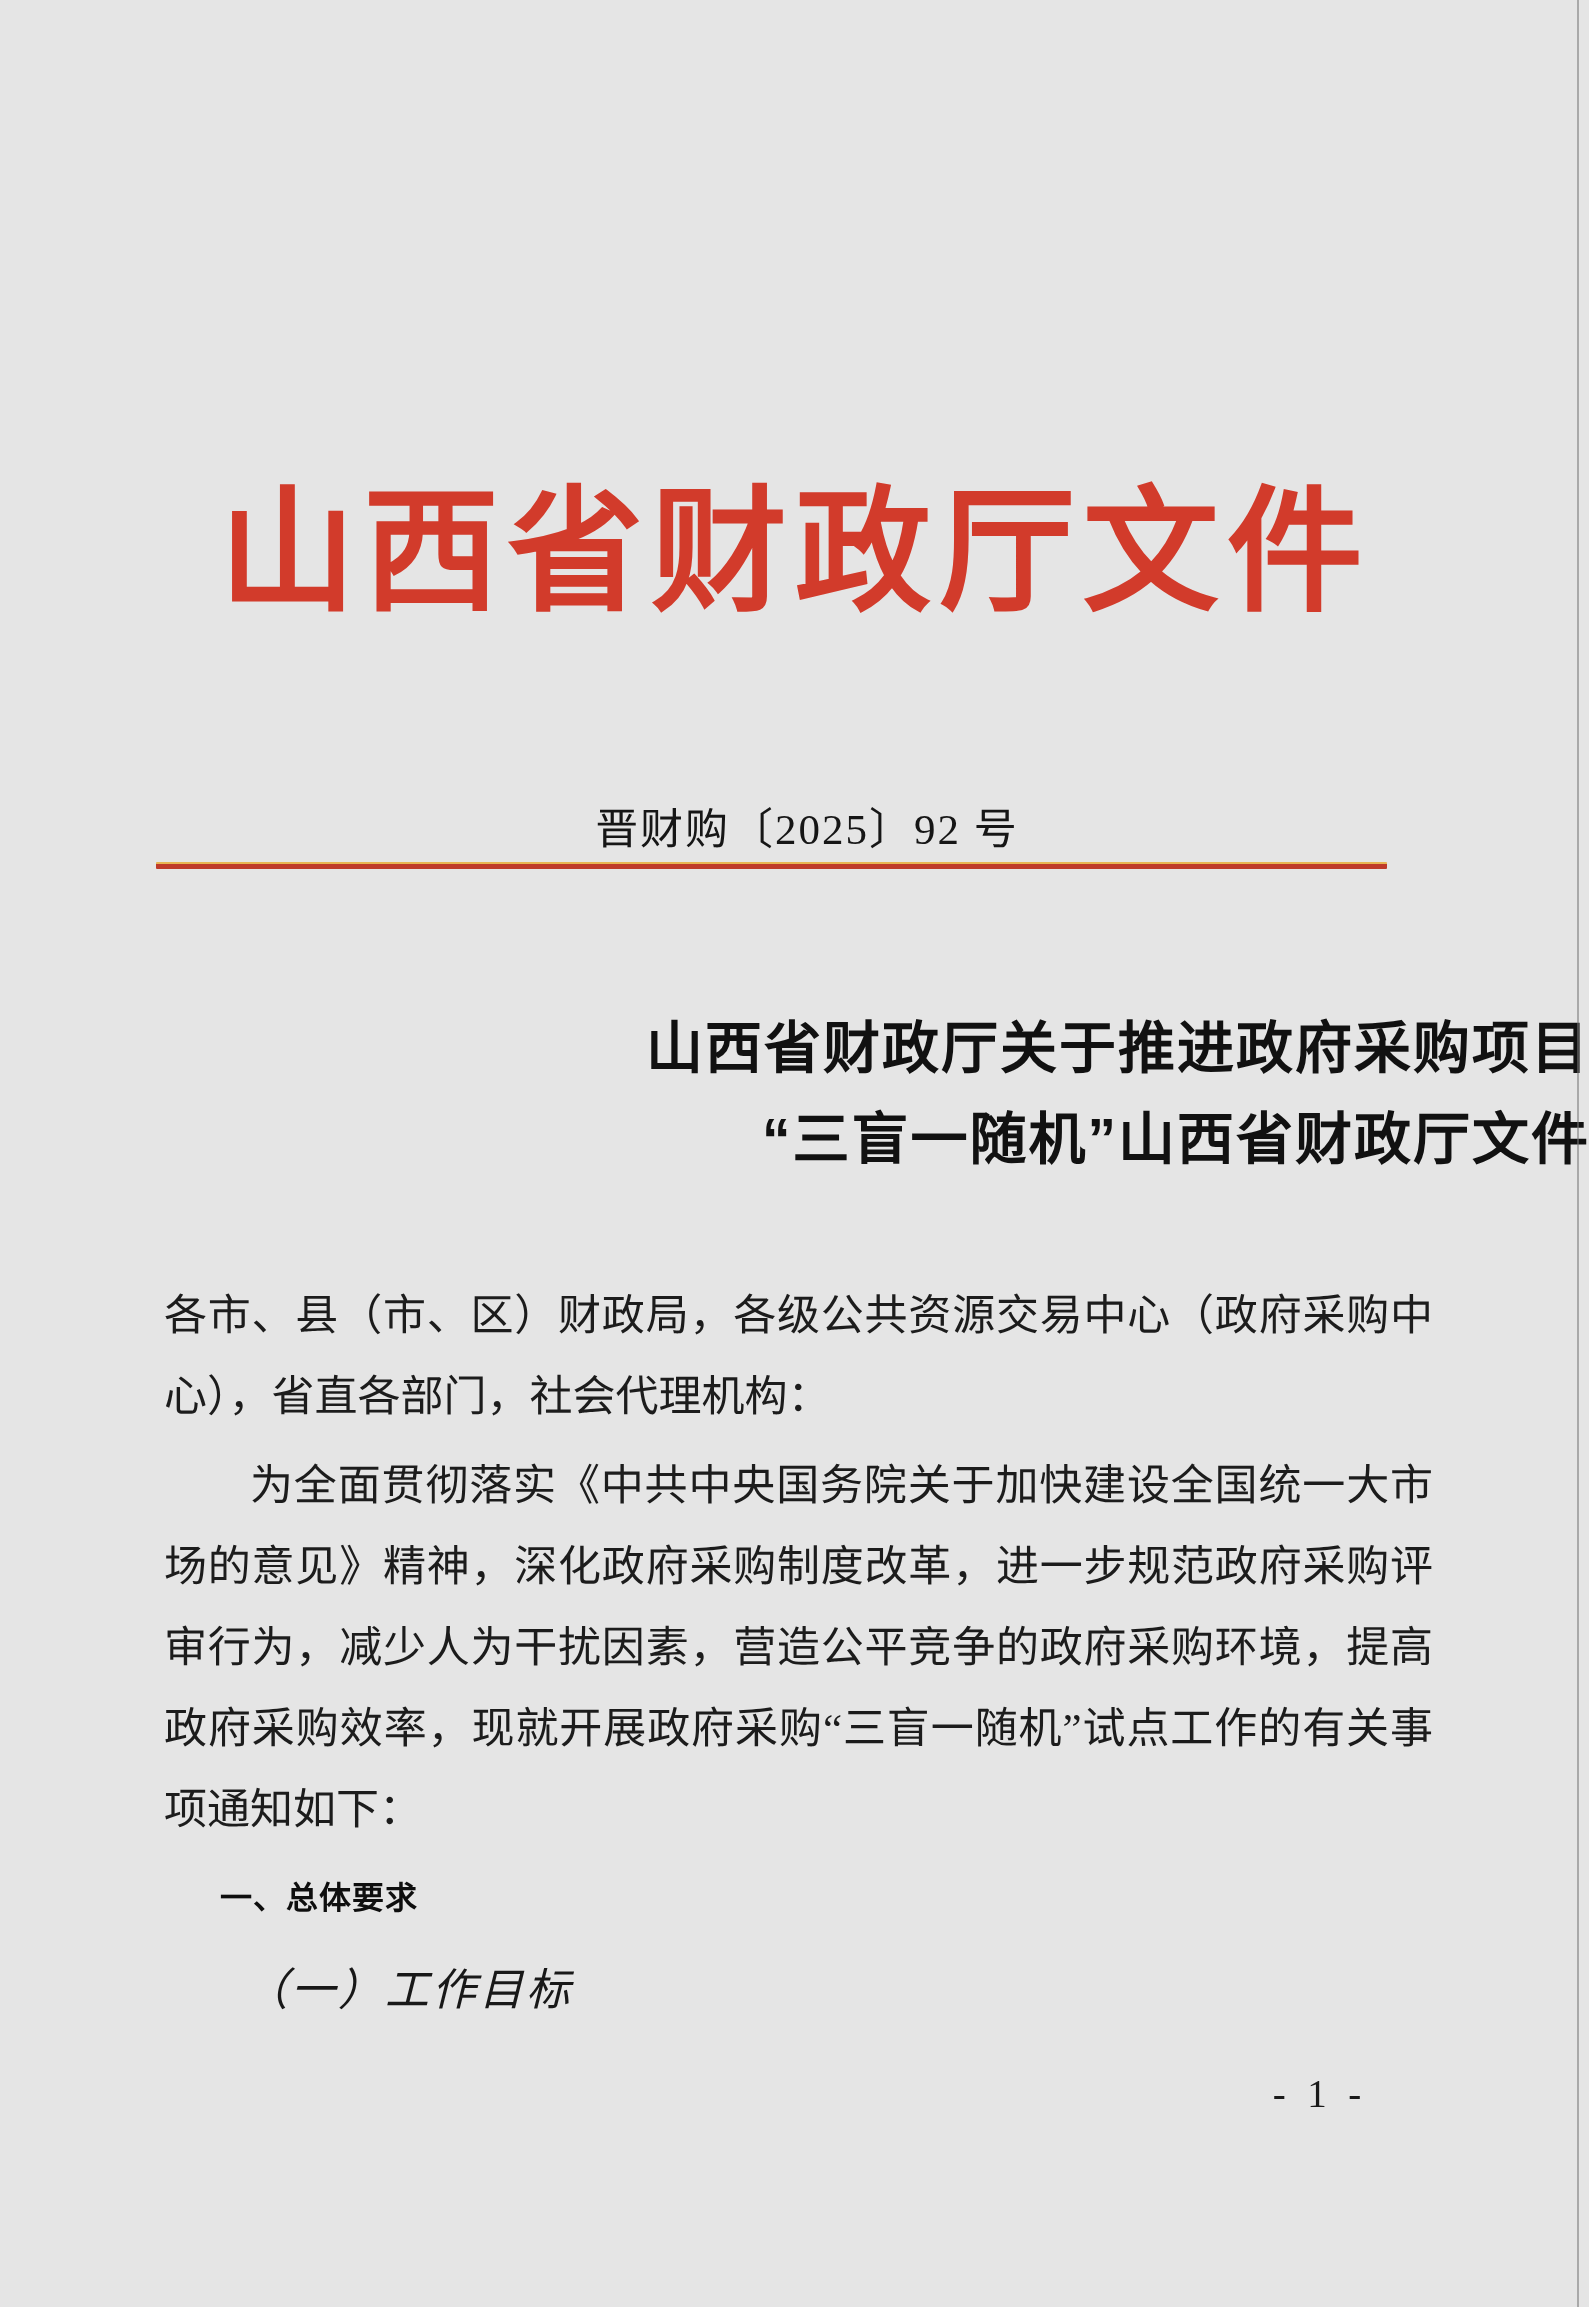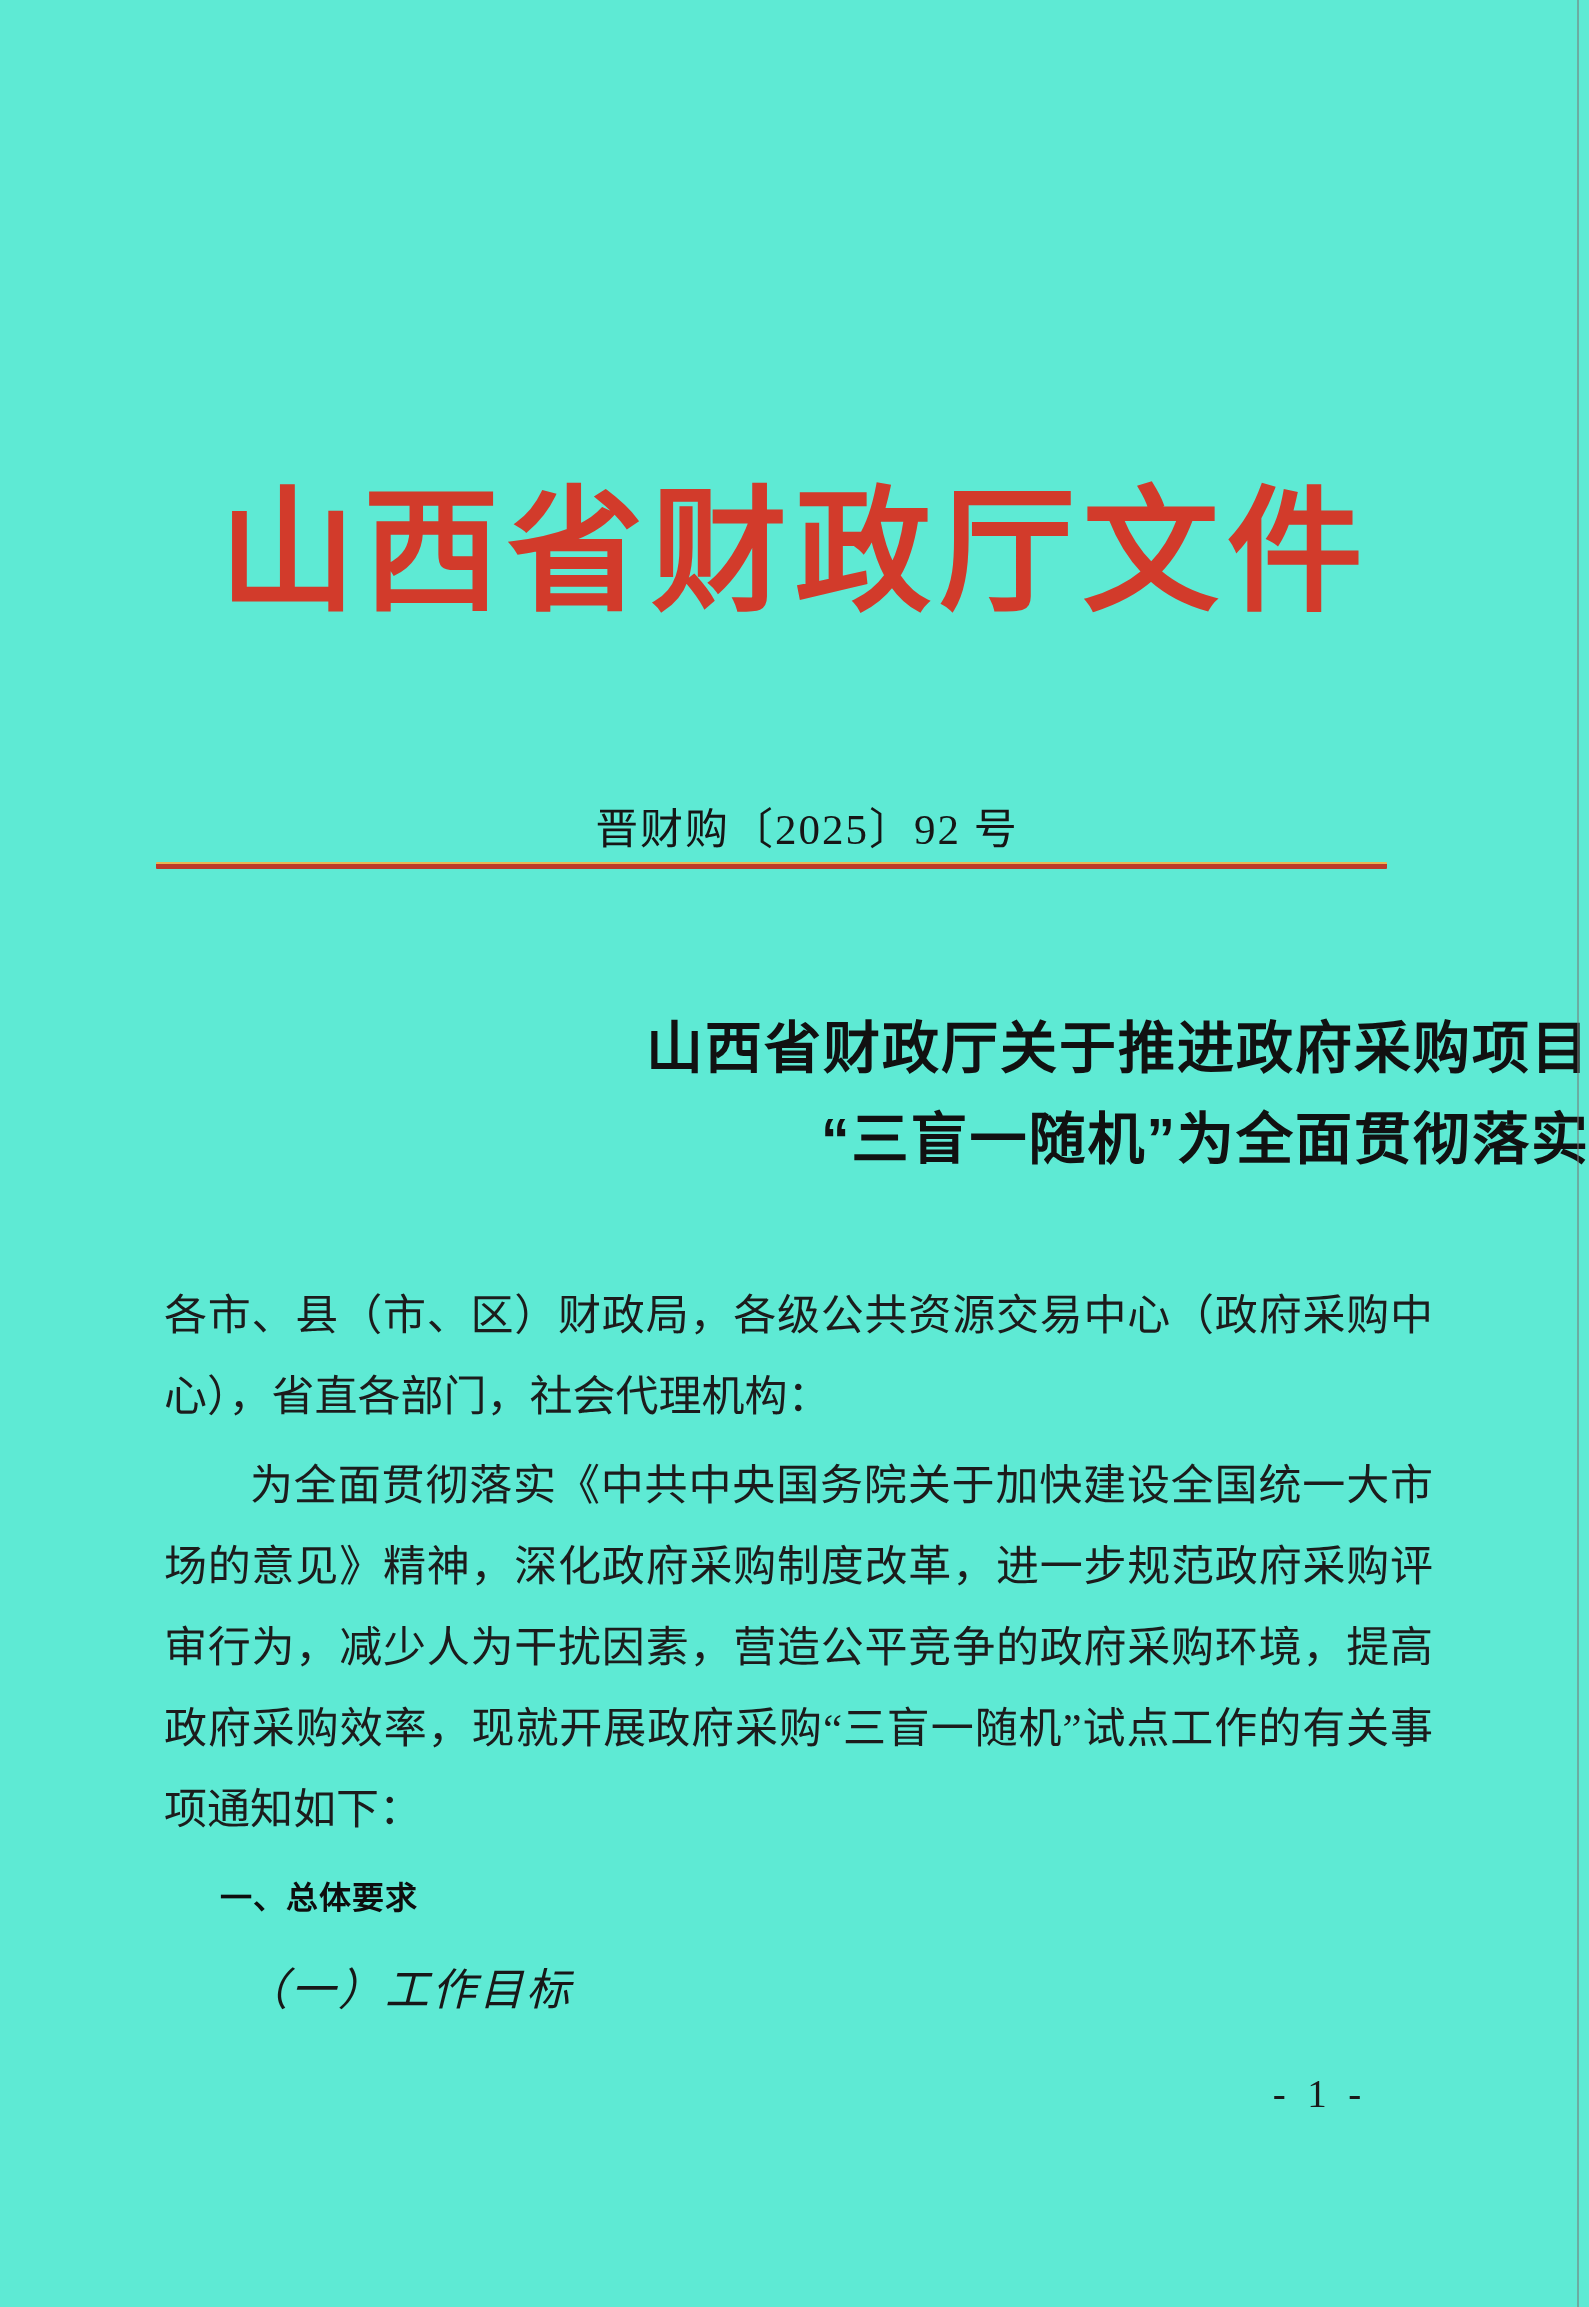--- a/index.html
+++ b/index.html
@@ -5,21 +5,21 @@
   html, body {
     margin: 0;
     padding: 0;
     background: #ffffff;
   }
   .page {
     position: relative;
     width: 1590px;
     height: 2307px;
     margin: 0 auto;
-    background: #5eead4;
+    background: #e5e5e5;
     overflow: hidden;
     font-family: "Liberation Serif", "DejaVu Serif", serif;
     color: #1c1c1c;
   }
   
   .scan-edge {
     position: absolute;
     top: 0;
     right: 10.8px;
     width: 2px;
@@ -139,21 +139,21 @@
 <div class="page">
 
   <h1 class="letterhead">山西省财政厅文件</h1>
 
   <p class="doc-number">晋财购〔2025〕92 号</p>
 
   <div class="red-rule"></div>
 
   <h2 class="doc-title">
     <span style="display:block">山西省财政厅关于推进政府采购项目</span>
-    <span style="display:block">“三盲一随机”为全面贯彻落实</span>
+    <span style="display:block">“三盲一随机”山西省财政厅文件</span>
   </h2>
 
   <div class="body-block">
     <p>各市、县（市、区）财政局，各级公共资源交易中心（政府采购中心），省直各部门，社会代理机构：</p>
     <p class="indent-2">为全面贯彻落实《中共中央国务院关于加快建设全国统一大市场的意见》精神，深化政府采购制度改革，进一步规范政府采购评审行为，减少人为干扰因素，营造公平竞争的政府采购环境，提高政府采购效率，现就开展政府采购“三盲一随机”试点工作的有关事项通知如下：</p>
     <h3 class="section-heading">一、总体要求</h3>
     <h4 class="subsection-heading">（一）工作目标</h4>
   </div>
 
   <p class="page-number">- 1 -</p>

